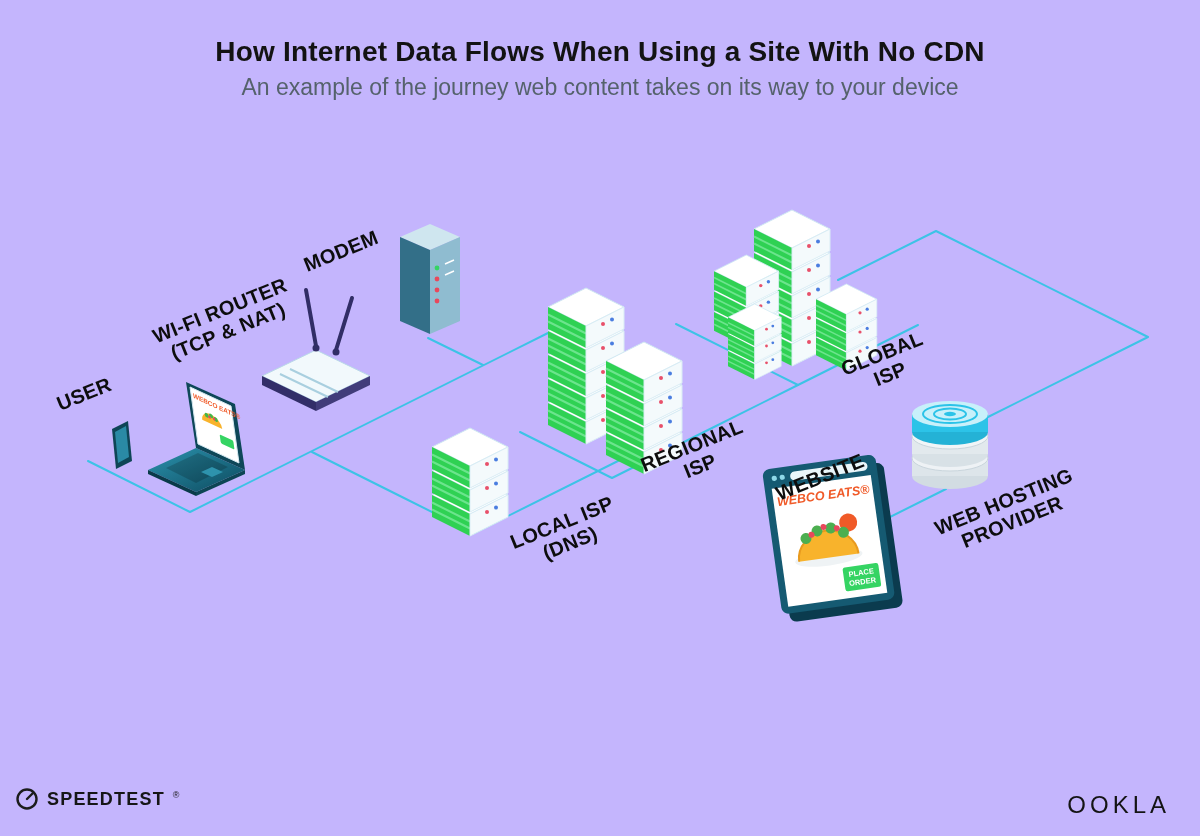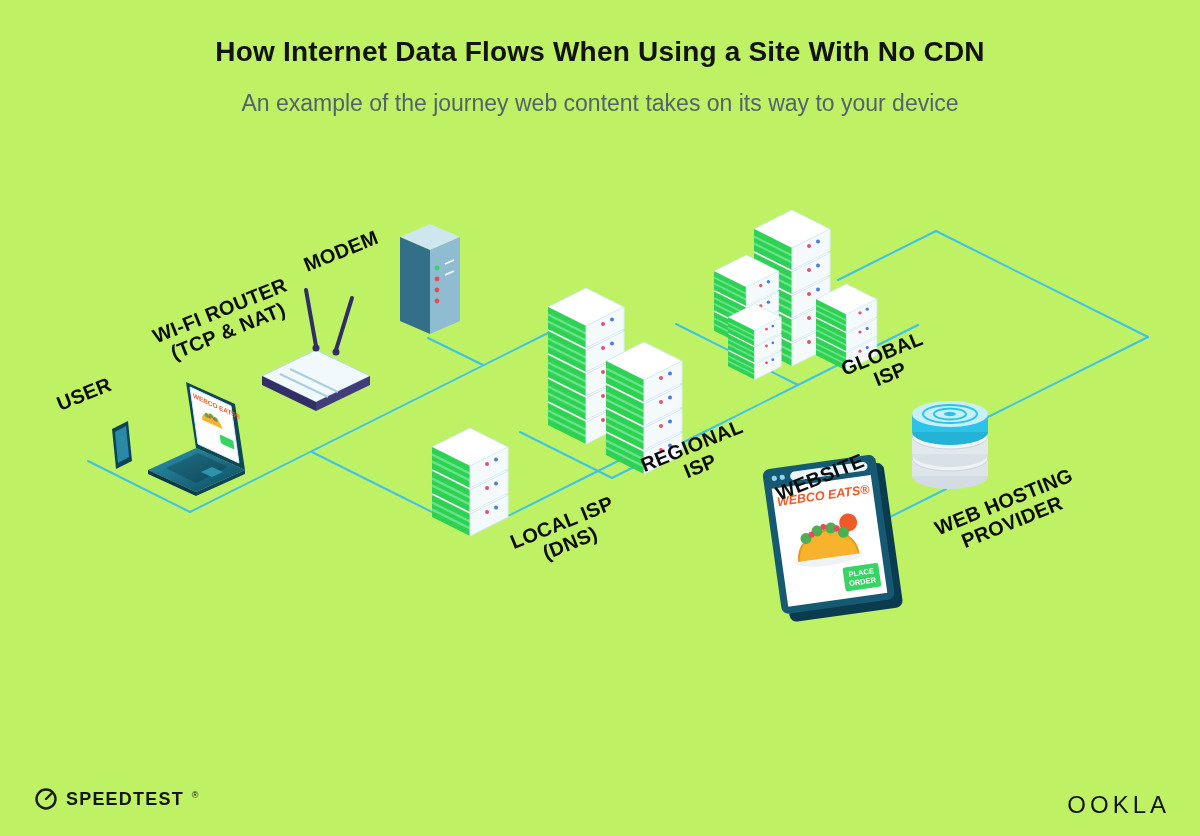--- a/index.html
+++ b/index.html
@@ -1,41 +1,41 @@
 <!DOCTYPE html>
 <html><head>
 <meta charset="utf-8">
 <style>
   * { box-sizing: border-box; margin: 0; padding: 0; }
   html, body { background: #ffffff; }
   .canvas {
     position: relative;
     width: 1200px;
     height: 836px;
-    background: #bef264;
+    background: #c4b5fd;
     overflow: hidden;
     font-family: "Liberation Sans", sans-serif;
   }
   .header { position: absolute; top: 36px; left: 0; width: 100%; text-align: center; }
   .header h1 { font-size: 28px; font-weight: 700; color: #131313; letter-spacing: .2px; }
-  .header p  { margin-top: 22px; font-size: 23px; font-weight: 400; color: #55626c; }
+  .header p  { margin-top: 6px; font-size: 23px; font-weight: 400; color: #55626c; }
   svg.layer { position: absolute; left: 0; top: 0; font-family: "Liberation Sans", sans-serif; }
   .lbl {
     position: absolute;
     transform: translate(-50%,-50%) rotate(-22deg);
     font-weight: 700;
     font-size: 20px;
     line-height: 1.12;
     color: #0d0d0d;
     text-align: center;
     white-space: nowrap;
     letter-spacing: .3px;
   }
   .lbl span { display: block; }
-  .footer-left { position: absolute; left: 34px; top: 787px; display: flex; align-items: center; gap: 8px; }
+  .footer-left { position: absolute; left: 15px; top: 787px; display: flex; align-items: center; gap: 8px; }
   .st-word { font-size: 18px; font-weight: 700; letter-spacing: 1.2px; color: #161616; }
   .tm { font-size: 9px; color: #161616; margin-top: -8px; }
   .footer-right { position: absolute; right: 30px; top: 791px; font-size: 24px; letter-spacing: 4px; color: #141414; font-weight: 500; }
 </style>
 </head>
 <body>
 
 <div class="canvas">
 
   <div class="header">

